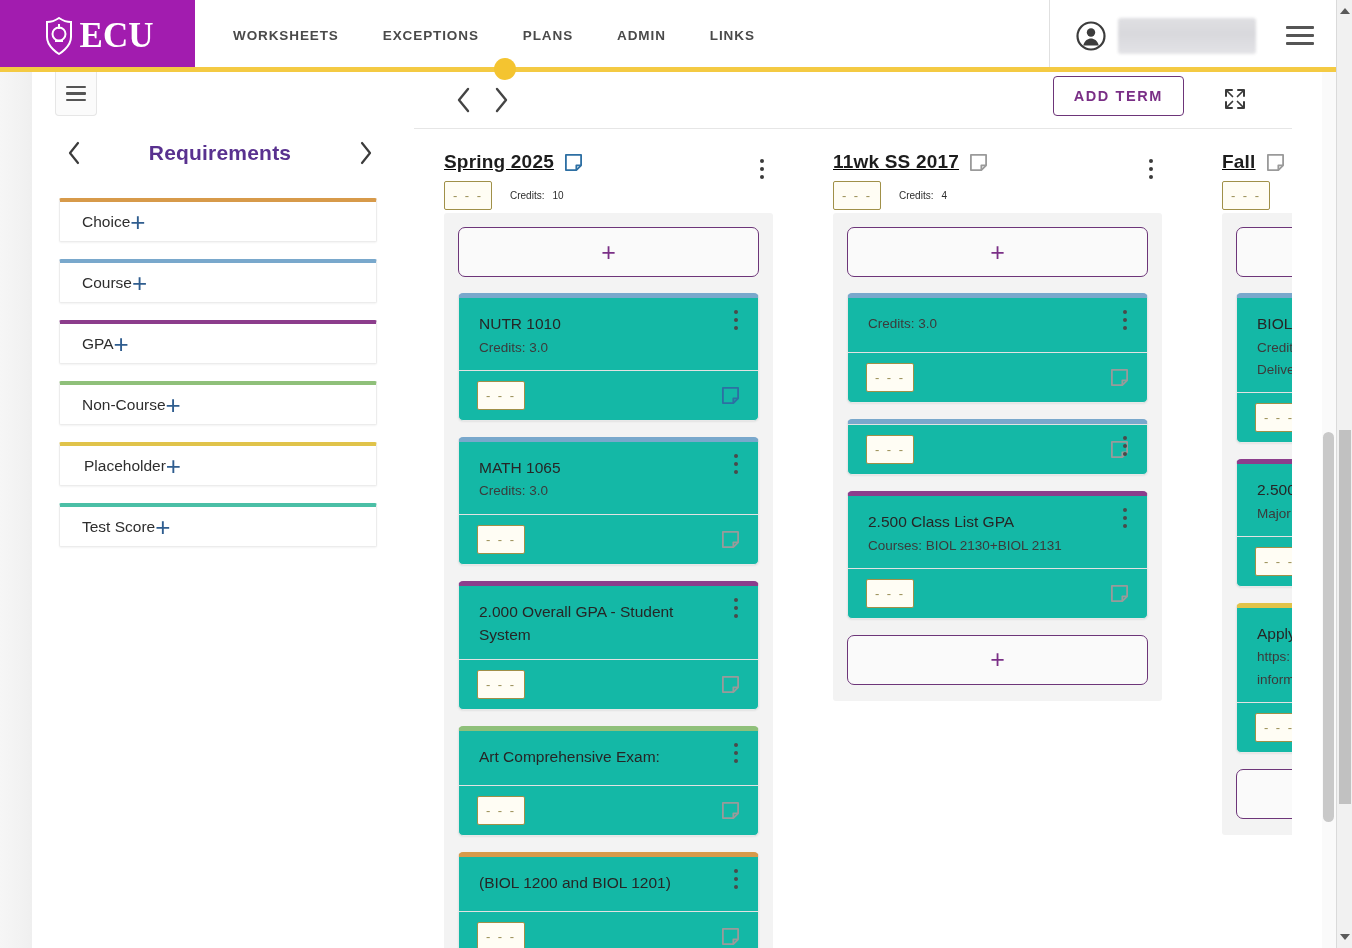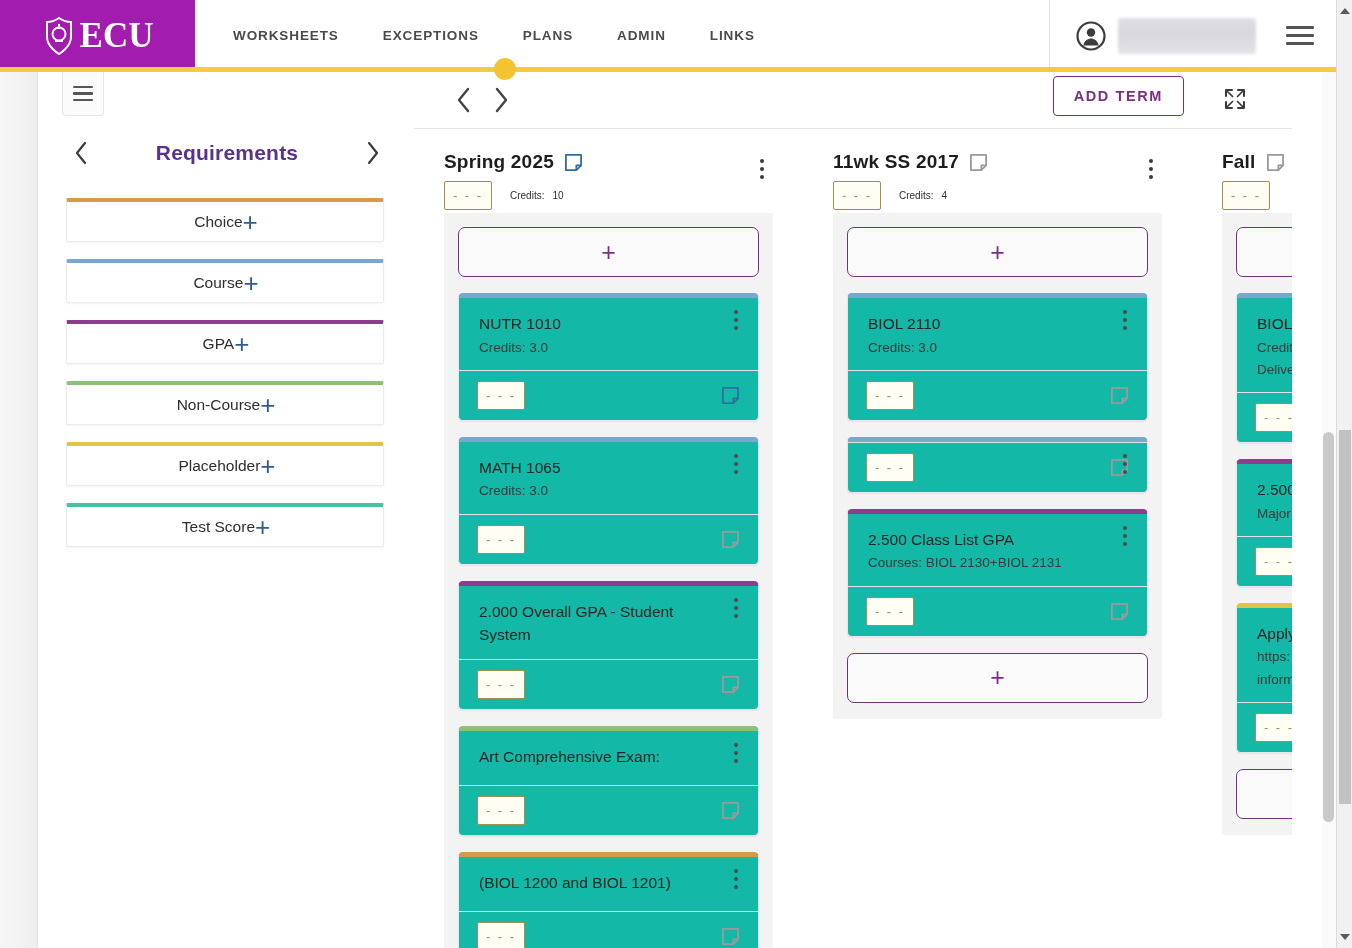--- a/index.html
+++ b/index.html
@@ -60,21 +60,21 @@
     border-radius: 50%; background: #f4c430;
   }
 
   
   .leftrail {
     position: absolute; top: 72px; left: 0; width: 38px; height: 876px;
     background: linear-gradient(90deg,#f6f6f6 0%,#f1f1f1 70%,#ededed 100%);
     border-right: 1px solid #e2e2e2;
   }
   .sidebar {
-    position: absolute; top: 72px; left: 39px; width: 451px; height: 876px;
+    position: absolute; top: 72px; left: 32px; width: 451px; height: 876px;
     background: #ffffff; border-right: 1px solid #e0e0e0;
   }
   .side-ham {
     position: absolute; left: 23px; top: 0px; width: 42px; height: 44px;
     background: #fbfbfb; border: 1px solid #e6e6e6; border-top: none;
     border-radius: 0 0 4px 4px;
     display: flex; flex-direction: column; align-items: center; justify-content: center; gap: 4px;
     cursor: pointer;
   }
   .side-ham i { display:block; width: 20px; height: 2.6px; background: #555; border-radius: 1px; }
@@ -87,21 +87,21 @@
     font-size: 21px; font-weight: 700; color: #59318f; letter-spacing: .2px;
   }
   .chev { font-size: 24px; color: #3b3b3b; cursor: pointer; line-height: 1; padding: 0 6px; }
   .chev svg { display:block; }
 
   .req-list { position: absolute; top: 126px; left: 27px; width: 318px; }
   .req-item {
     position: relative; height: 44px; margin-bottom: 17px;
     background: #ffffff; border: 1px solid #ececec;
     border-top: 4px solid #999; border-radius: 2px;
-    display: flex; align-items: center; justify-content: center;
+    display: flex; align-items: center; justify-content: flex-start;
     padding: 0 20px 0 22px; cursor: pointer;
     box-shadow: 0 1px 2px rgba(0,0,0,.05);
   }
   .req-item .lbl { font-size: 15.5px; color: #2e2e2e; }
   .req-item .plus { font-size: 26px; color: #2f5d8f; font-weight: 300; line-height: 1; }
 
   
   .main {
     position: absolute; top: 72px; left: 414px; width: 878px; height: 876px;
     background: #ffffff; overflow: hidden;
@@ -118,21 +118,21 @@
     padding: 11px 20px; cursor: pointer; font-family: "Liberation Sans", sans-serif;
   }
   .expand-btn { position: absolute; right: 46px; top: 16px; cursor: pointer; }
 
   .board {
     position: relative; height: 819px; overflow: hidden;
     display: flex; gap: 0; padding: 0 0 0 0;
   }
   .term-col { width: 389px; flex: 0 0 389px; padding: 22px 30px 0 30px; position: relative; }
   .term-head { position: relative; height: 62px; }
-  .term-title-row { display: flex; align-items: center; gap: 10px; }
+  .term-title-row { display: flex; align-items: center; gap: 10px; text-decoration: underline; }
   .term-name { font-size: 19px; font-weight: 700; color: #1d1d1d; letter-spacing: .2px; white-space: nowrap; }
   .note-ico { cursor: pointer; display: inline-flex; }
   .kebab {
     position: absolute; right: 0px; top: 5px; width: 22px; height: 26px;
     display: flex; flex-direction: column; align-items: center; justify-content: center; gap: 4px;
     cursor: pointer;
   }
   .kebab i { width: 4px; height: 4px; border-radius: 50%; background: #3a3a3a; display:block; }
   .term-sub { display: flex; align-items: center; gap: 18px; margin-top: 8px; }
   .grade-chip {
@@ -464,21 +464,20 @@
               <div class="grade-chip">- - -</div>
               <span class="credits-lbl"><span>Credits:</span><b>4</b></span>
             </div>
           </div>
           <div class="term-body">
             <div class="add-card-btn">
               <span>+</span>
             </div>
             <div class="card" style="border-top-color: rgb(121, 168, 204);">
               <div class="card-main">
-                <div class="card-title">BIOL 2110</div>
                 <div class="card-sub">Credits: 3.0</div>
               </div>
               <div class="card-kebab">
                 <i></i>
                 <i></i>
                 <i></i>
               </div>
               <div class="card-foot">
                 <div class="grade-chip">- - -</div>
                 <span class="note-ico">

